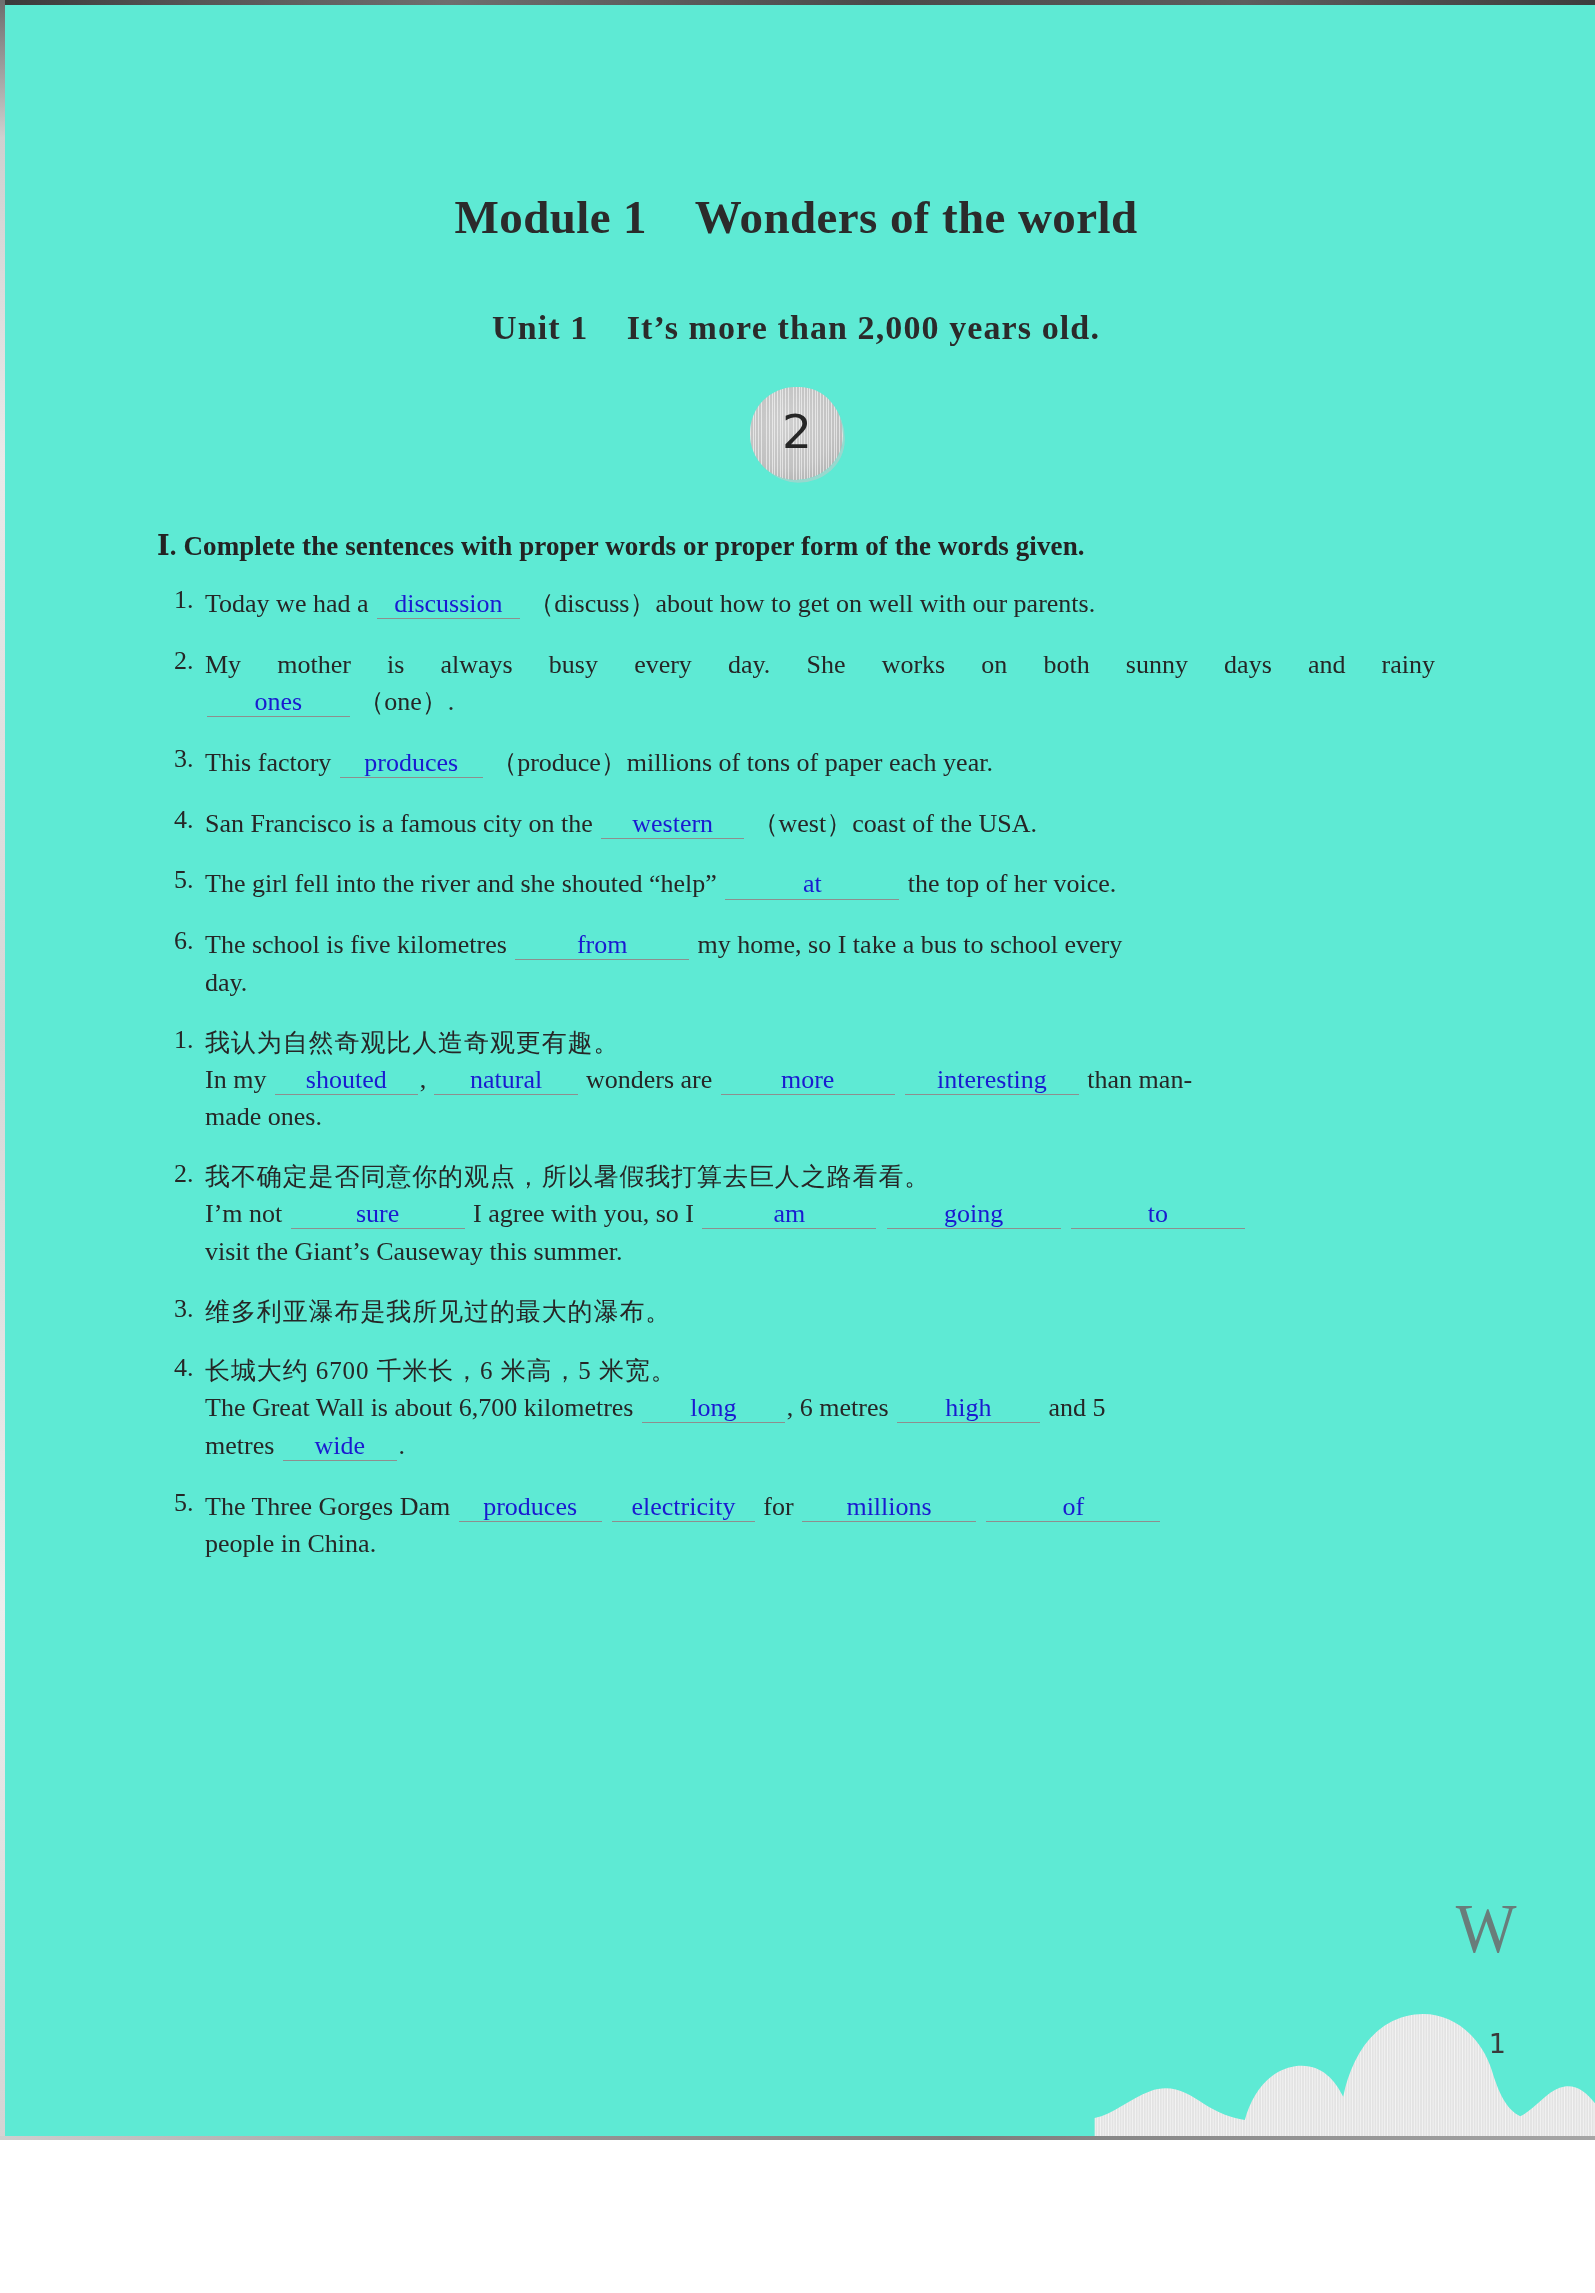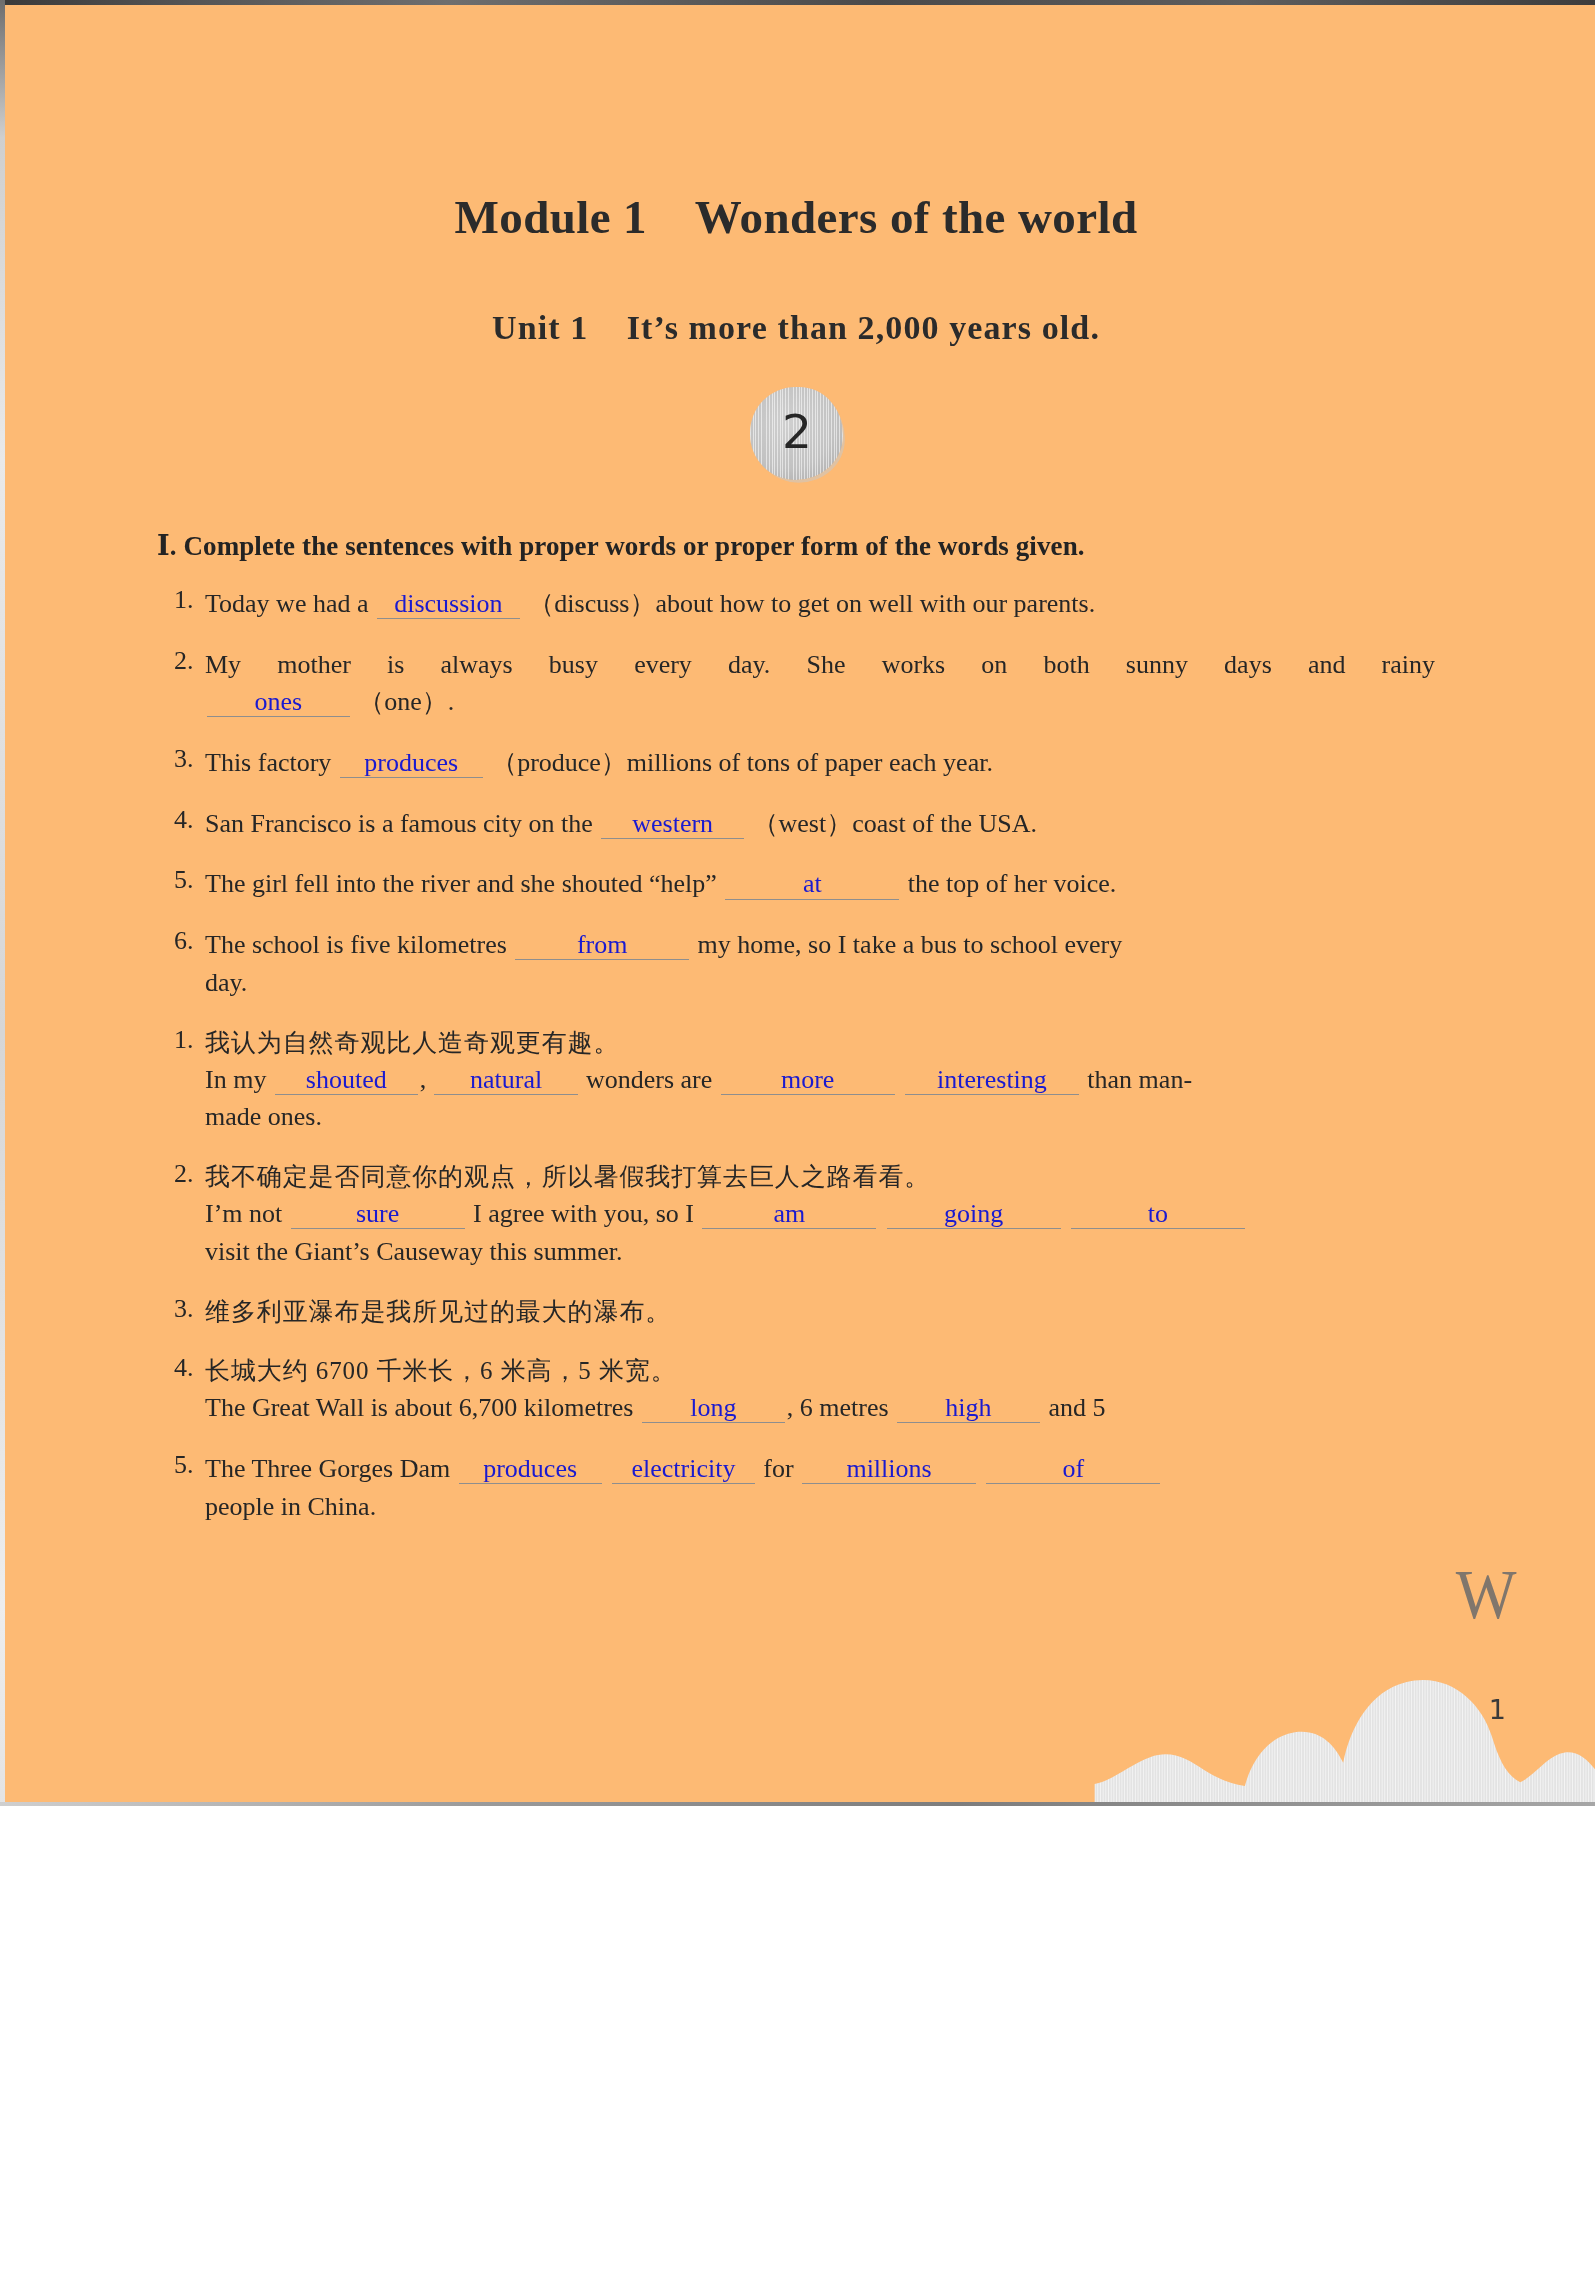--- a/index.html
+++ b/index.html
@@ -6,22 +6,22 @@
     margin: 0;
     padding: 0;
     background: #ffffff;
   }
   body {
     font-family: "Liberation Serif", "DejaVu Serif", serif;
   }
   .page {
     position: relative;
     width: 1596px;
-    height: 1806px;
-    background: #fdba74;
+    height: 2140px;
+    background: #5eead4;
     overflow: hidden;
     box-sizing: border-box;
   }
   
   .scan-edge-top {
     position: absolute;
     top: 0; left: 0;
     width: 1596px; height: 4.5px;
     background: linear-gradient(90deg,#3a3a3a 0%,#555 12%,#6e6e6e 28%,#4a4a4a 55%,#5d5d5d 78%,#3d3d3d 100%);
   }
@@ -325,20 +325,24 @@
 
         <li class="q">
           <span class="q-num">4.</span>
           <span class="q-body">
             <span class="q-line cn">长城大约 6700 千米长，6 米高，5 米宽。</span>
             <span class="q-line">
               <span>The Great Wall is about 6,700 kilometres</span>
               <span class="blank w-md">long</span><span>, 6 metres</span>
               <span class="blank w-md">high</span>
               <span>and 5</span>
+            </span>
+            <span class="q-line">
+              <span>metres</span>
+              <span class="blank w-sm">wide</span><span>.</span>
             </span>
           </span>
         </li>
 
         <li class="q">
           <span class="q-num">5.</span>
           <span class="q-body">
             <span class="q-line">
               <span>The  Three  Gorges  Dam</span>
               <span class="blank w-md">produces</span>

